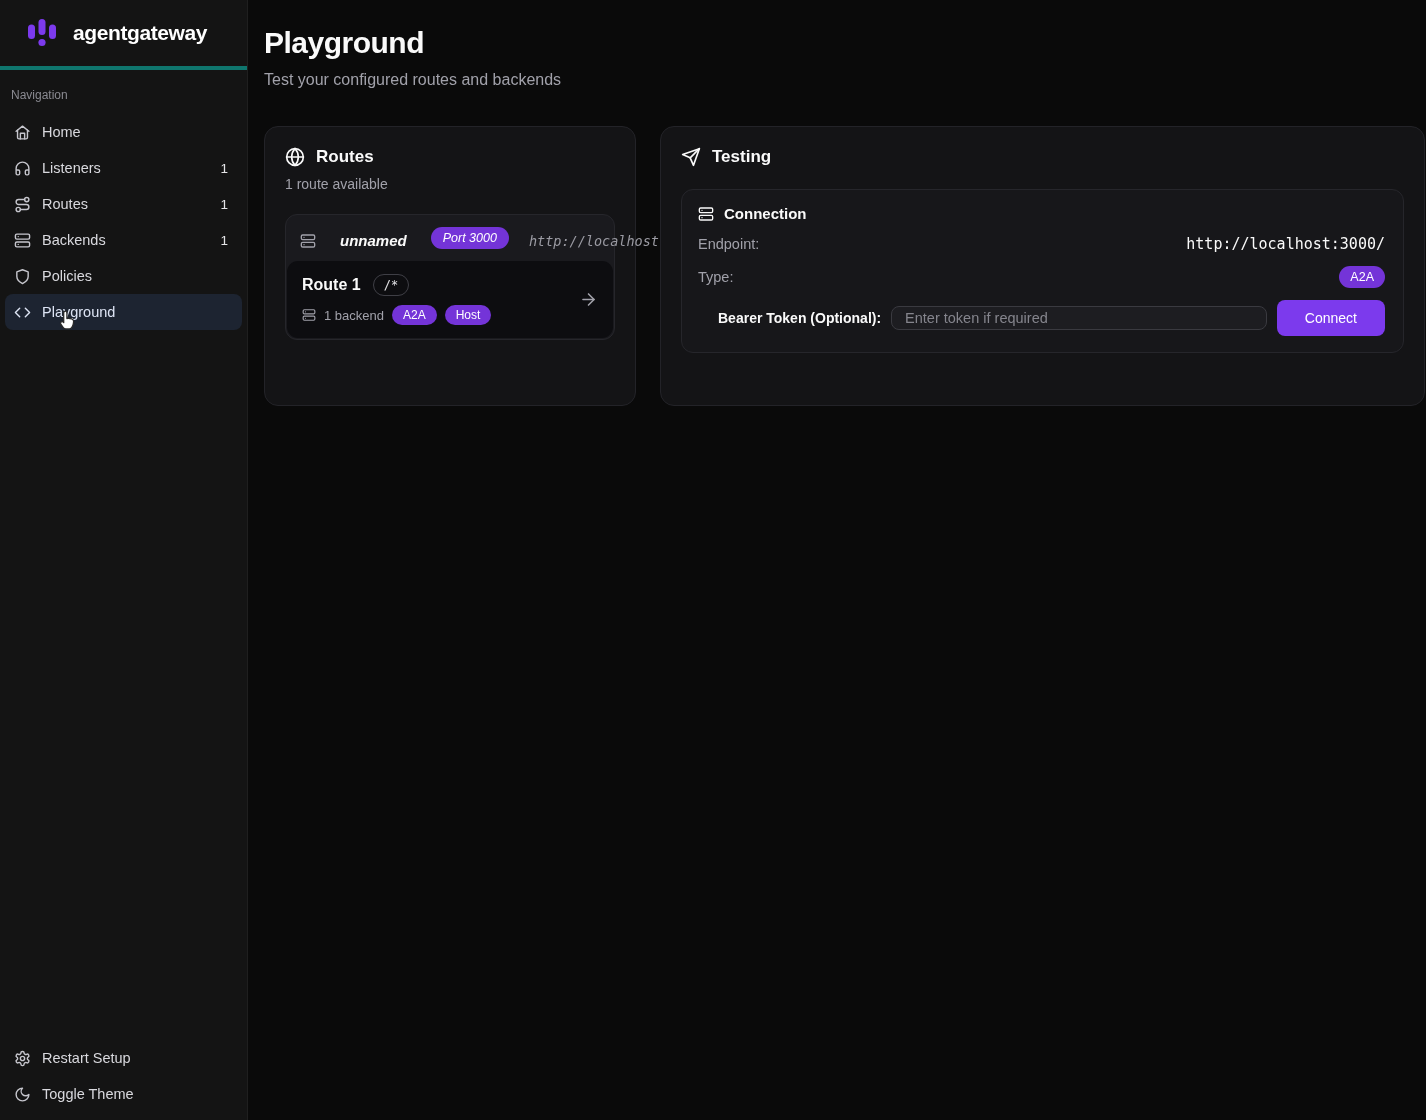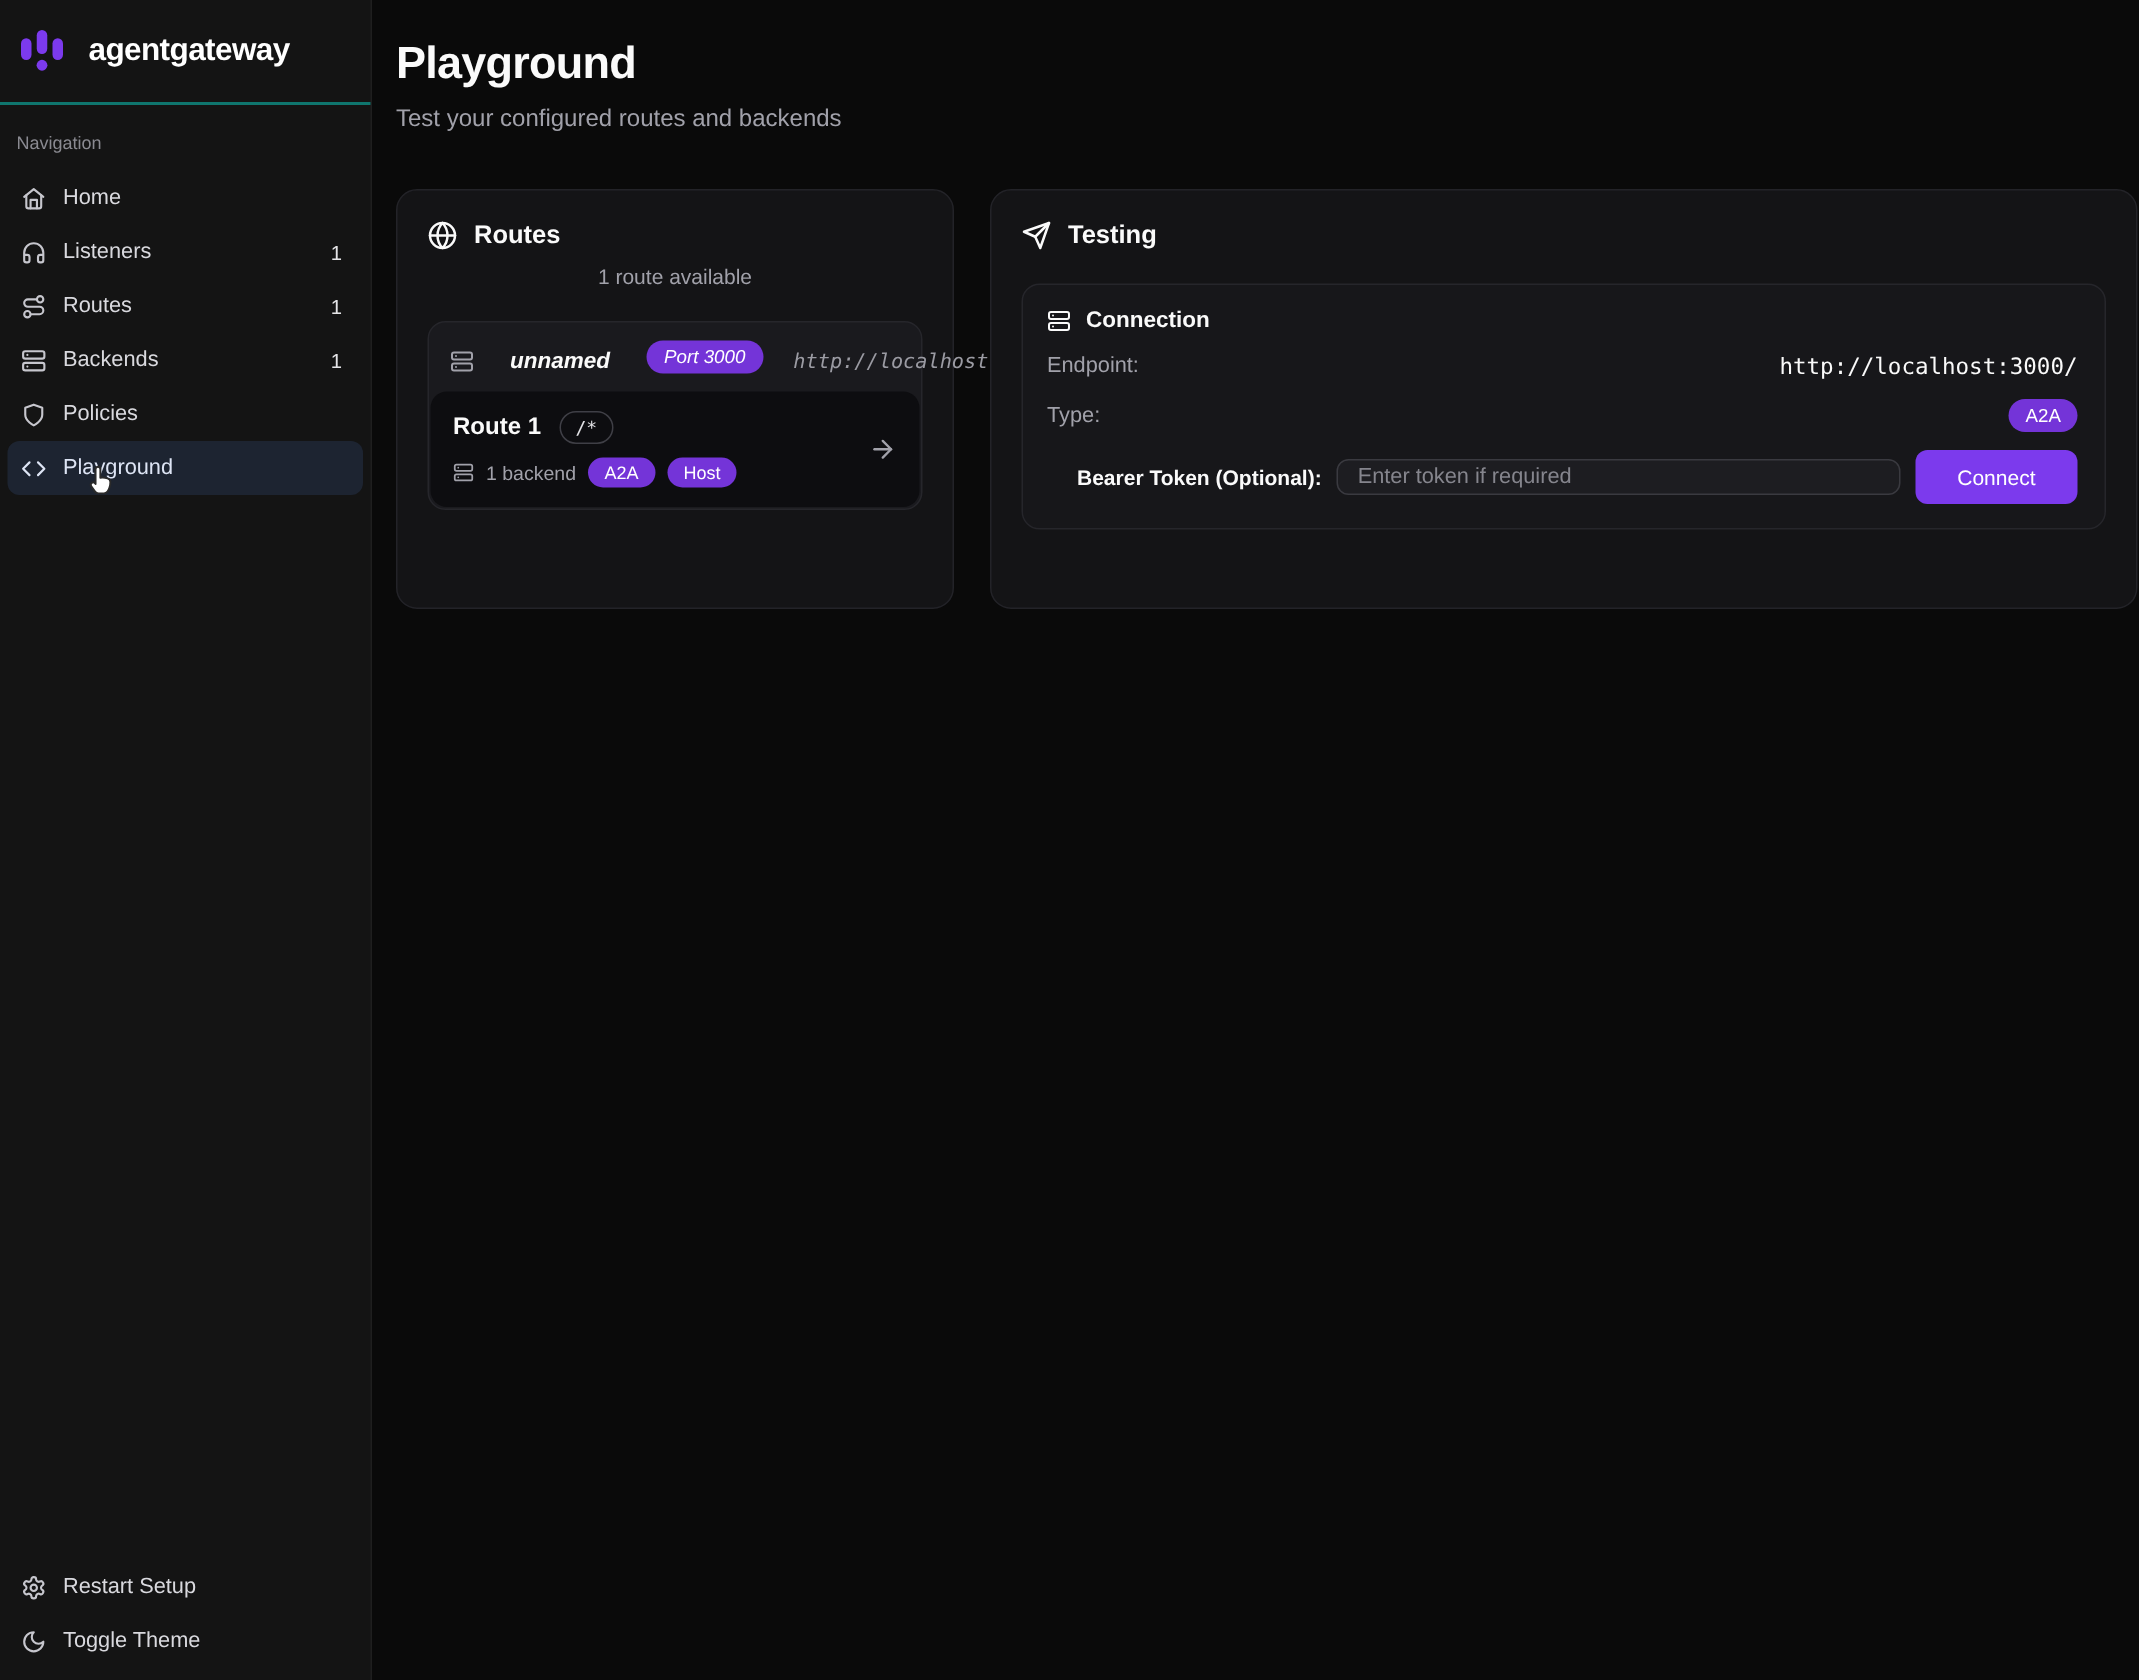--- a/index.html
+++ b/index.html
@@ -17,22 +17,22 @@
   .sidebar {
     position: absolute; left: 0; top: 0; bottom: 0;
     width: 248px;
     background: #141414;
     border-right: 1px solid #1f1f1f;
     display: flex; flex-direction: column;
   }
   .sidebar-header {
     height: 70px;
     display: flex; align-items: center; gap: 13px;
-    padding: 0 10px;
-    border-bottom: 2px solid #0f766e;
+    padding: 0 24px;
+    border-bottom: 4px solid #0f766e;
   }
   .brand-title { font-size: 21px; font-weight: 700; letter-spacing: -0.4px; color: #fff; }
 
   .nav { padding: 12px 5px 0 5px; }
   .nav-label { font-size: 12px; color: #8a8a91; padding: 6px 6px 12px 6px; }
   .nav-item {
     display: flex; align-items: center; gap: 11px;
     height: 36px; padding: 0 9px;
     border-radius: 8px;
     color: #d9d9de; font-size: 14.5px;
@@ -59,21 +59,21 @@
   }
   .card {
     background: #141416;
     border: 1px solid #232328;
     border-radius: 14px;
     padding: 20px;
     height: 280px;
   }
   .card-title-row { display: flex; align-items: center; gap: 11px; font-size: 17px; font-weight: 600; }
   .card-title-row svg { width: 20px; height: 20px; stroke: #fafafa; }
-  .card-sub { font-size: 14px; color: #a1a1aa; margin-top: 9px; text-align: center; }
+  .card-sub { font-size: 14px; color: #a1a1aa; margin-top: 9px; }
 
   
   .listener-box {
     margin-top: 22px;
     background: #1a1a1e;
     border: 1px solid #26262b;
     border-radius: 12px;
   }
   .listener-head {
     display: flex; align-items: flex-end; gap: 24px;

